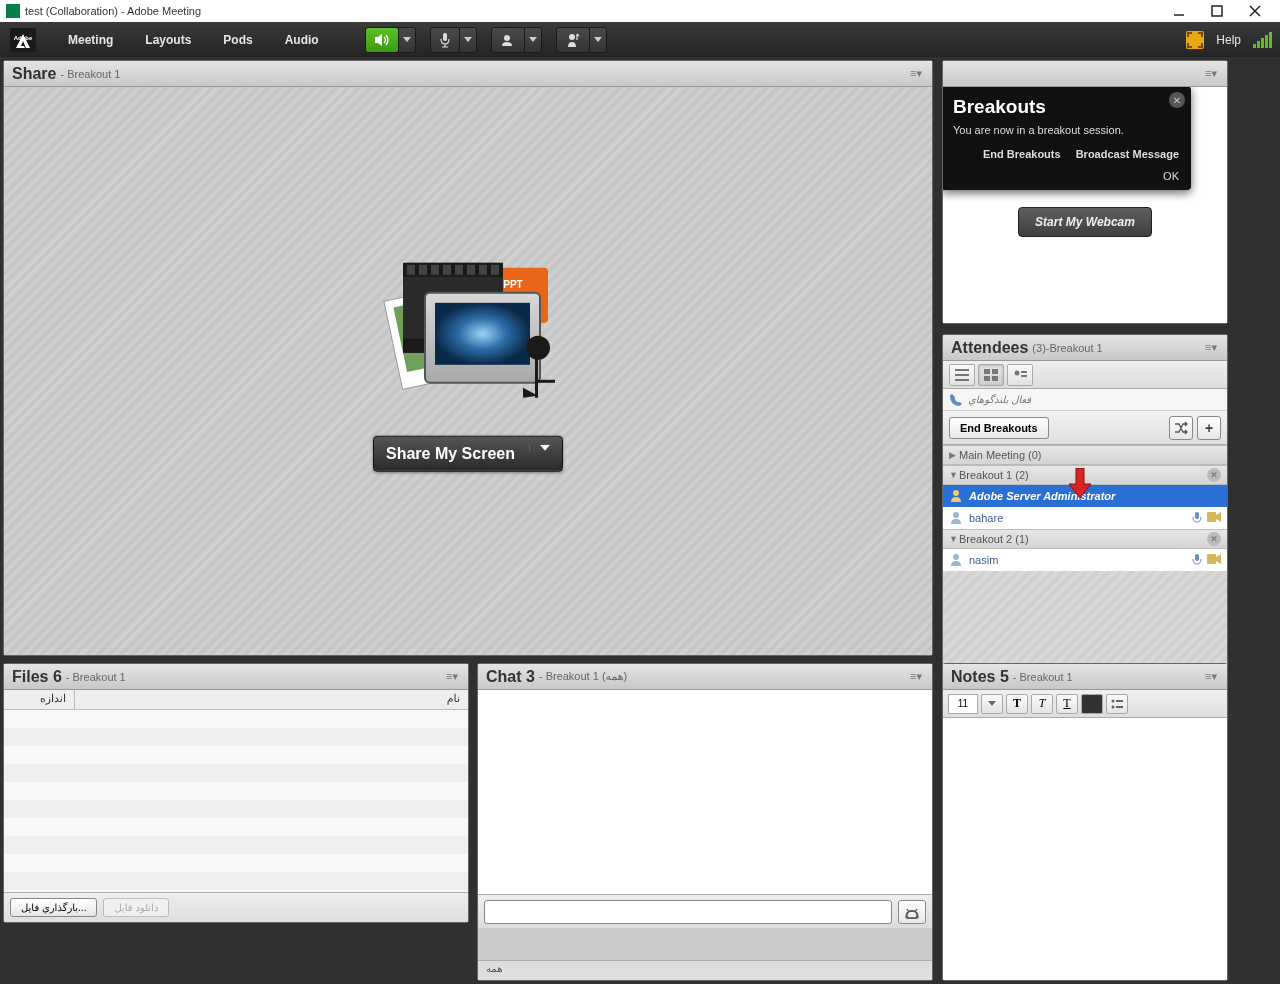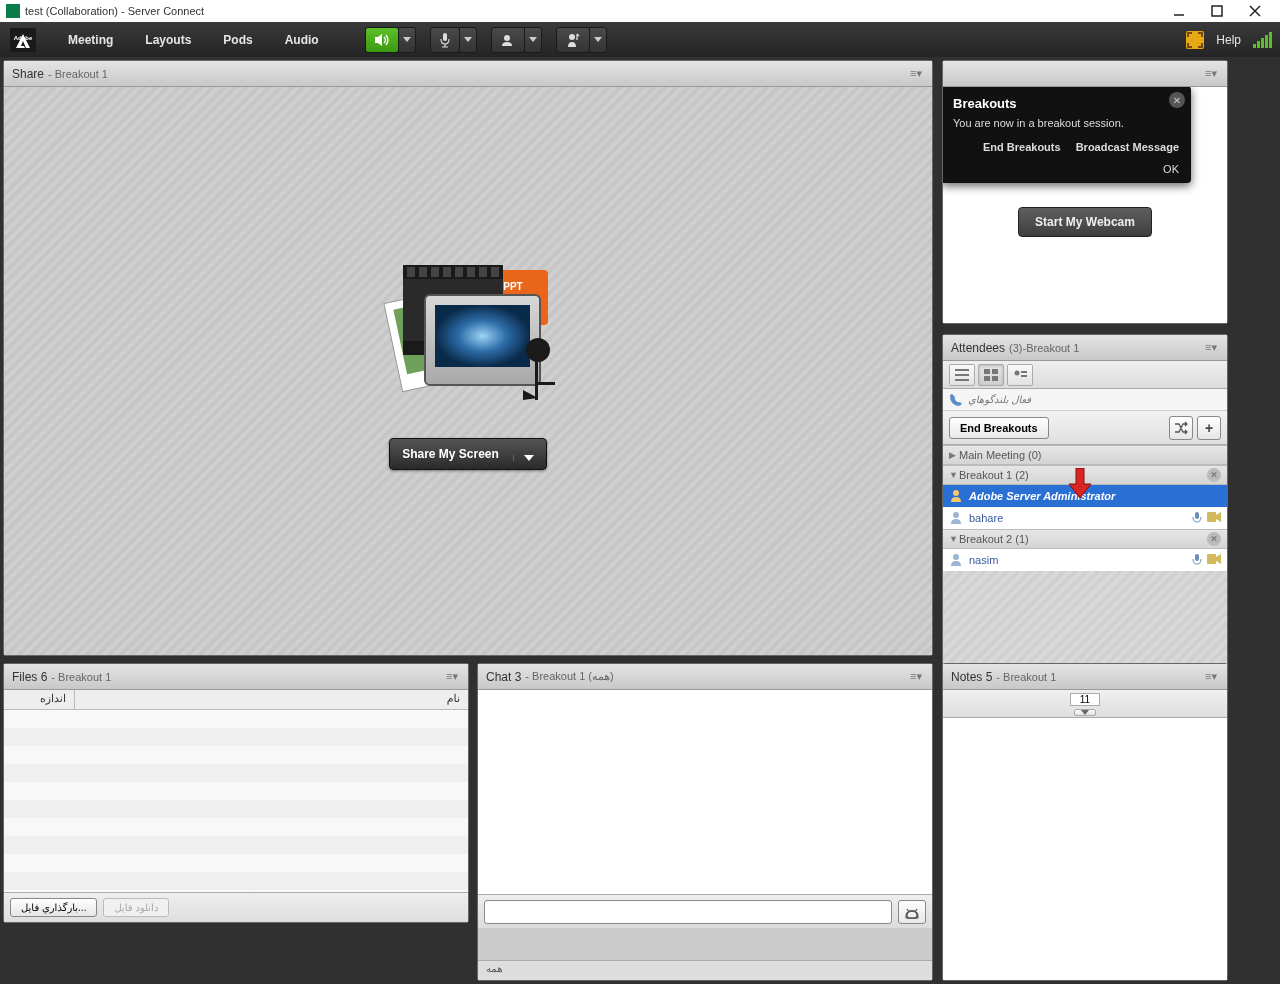--- a/index.html
+++ b/index.html
@@ -22,40 +22,40 @@
 .fs-icon { width: 18px; height: 18px; background: #e6a817; border-radius: 2px; }
 .help-lbl { font-weight: normal; }
 .signal { display:flex; align-items:flex-end; gap:1px; height:16px;}
 .signal span{width:3px; background:#5cbf2a;}
 .signal span:nth-child(1){height:4px;} .signal span:nth-child(2){height:7px;} .signal span:nth-child(3){height:10px;} .signal span:nth-child(4){height:13px;} .signal span:nth-child(5){height:16px;}
 
 .workspace { position: absolute; top: 57px; left: 0; right: 0; bottom: 0; background: #303030; padding: 3px; }
 
 .pod { position: absolute; background: #ccc; border: 1px solid #666; border-radius: 3px; display: flex; flex-direction: column; }
 .pod-title { height: 26px; background: linear-gradient(#e4e4e4,#c8c8c8); border-bottom: 1px solid #999; display: flex; align-items: center; padding: 0 8px; font-size: 11px; color: #333; }
-.pod-title strong { font-size: 12px; font-weight: normal; margin-right: 4px; }
+.pod-title strong { font-size: 16px; font-weight: bold; margin-right: 4px; }
 .pod-title .sub { color: #666; }
 .pod-title .menu-icon { margin-left: auto; width: 14px; color:#777; cursor:pointer;}
 .pod-body { flex: 1; background: #ccc; position: relative; overflow: hidden; }
 .stripe-bg { background: repeating-linear-gradient(-45deg, #cfcfcf 0, #cfcfcf 4px, #c6c6c6 4px, #c6c6c6 8px); }
 
 
 .share-pod { left: 3px; top: 3px; width: 930px; height: 596px; }
 .share-center { position:absolute; left:50%; top:50%; transform:translate(-50%,-55%); text-align:center;}
-.share-btn { display:inline-flex; align-items:flex-end; background:linear-gradient(#555,#2a2a2a); border:1px solid #111; border-radius:4px; color:#fff; font-size:12px; font-weight:bold; padding:8px 12px; cursor:pointer; box-shadow:0 1px 3px rgba(0,0,0,.4);}
+.share-btn { display:inline-flex; align-items:flex-start; background:linear-gradient(#555,#2a2a2a); border:1px solid #111; border-radius:4px; color:#fff; font-size:16px; font-weight:bold; padding:8px 12px; cursor:pointer; box-shadow:0 1px 3px rgba(0,0,0,.4);}
 .share-btn .dd { margin-left:14px; padding-left:10px; border-left:1px solid #666;}
 
 
 .webcam-pod { left: 942px; top: 3px; width: 286px; height: 264px; }
 .pod-body.white { background:#fff;}
 .webcam-btn-wrap { text-align:center; margin-top:120px;}
-.dark-btn { background:linear-gradient(#5f5f5f,#3e3e3e); border:1px solid #222; border-radius:4px; color:#eee; font-size:12px; font-weight:bold; padding:7px 16px; cursor:pointer;}
+.dark-btn { background:linear-gradient(#5f5f5f,#3e3e3e); border:1px solid #222; border-radius:4px; color:#eee; font-size:12px; font-weight:bold; padding:7px 16px; cursor:pointer;font-style:italic;}
 
 .popover { position:absolute; left:-2px; top:-1px; width:250px; background:#111; color:#ddd; border-radius:4px; padding:10px 12px 8px; font-size:11px; z-index:10; box-shadow:0 3px 10px rgba(0,0,0,.6);}
-.popover .pt { font-size:13px; font-weight:bold; color:#fff; margin-bottom:6px;}
+.popover .pt { font-size:19px; font-weight:bold; color:#fff; margin-bottom:6px;}
 .popover .close { position:absolute; top:6px; right:6px; width:16px; height:16px; background:#555; border-radius:8px; display:flex; align-items:center; justify-content:center; color:#ccc; cursor:pointer; font-size:10px;}
 .popover .links { margin-top:12px; text-align:right;}
 .popover .links span { margin-left:12px; cursor:pointer; color:#ddd; font-weight:bold;}
 .popover .ok { margin-top:10px; text-align:right;}
 
 
 .attendees-pod { left: 942px; top: 277px; width: 286px; height: 378px;}
 .att-toolbar { height:28px; background:linear-gradient(#eee,#dcdcdc); border-bottom:1px solid #aaa; padding:3px 6px; display:flex; gap:3px;}
 .att-tbtn { width:26px; height:22px; background:linear-gradient(#fafafa,#e2e2e2); border:1px solid #aaa; border-radius:2px; cursor:pointer; display:flex; align-items:center; justify-content:center;}
 .att-tbtn.active{background:linear-gradient(#e6e6e6,#cfcfcf); box-shadow:inset 0 1px 3px rgba(0,0,0,.2);}
@@ -89,33 +89,33 @@
 
 .chat-pod { left:477px; top:606px; width:456px; height:318px;}
 .chat-body{flex:1; background:#fff;}
 .chat-input-row{height:34px; background:linear-gradient(#eee,#dcdcdc); border-top:1px solid #aaa; padding:4px 6px; display:flex; gap:6px; align-items:center;}
 .chat-input{flex:1; height:24px; border:1px solid #888; border-radius:3px; padding:2px 6px; font-size:11px;}
 .chat-send{width:28px; height:24px; background:linear-gradient(#fff,#e8e8e8); border:1px solid #888; border-radius:3px; display:flex; align-items:center; justify-content:center; cursor:pointer;}
 .chat-tabs{height:20px; background:#ddd; border-top:1px solid #aaa; font-size:10px; padding:2px 8px; color:#555;margin-top:32px;}
 
 
 .notes-pod{left:942px; top:606px; width:286px; height:318px;}
-.notes-tb{height:28px; background:linear-gradient(#f0f0f0,#dedede); border-bottom:1px solid #aaa; padding:3px 5px; display:flex; gap:3px; align-items:center;flex-direction:column;}
+.notes-tb{height:28px; background:linear-gradient(#f0f0f0,#dedede); border-bottom:1px solid #aaa; padding:3px 5px; display:flex; gap:3px; align-items:center;}
 .notes-sz{width:30px; height:20px; border:1px solid #aaa; background:#fff; font-size:10px; text-align:center;}
 .ntb{width:22px; height:20px; background:linear-gradient(#fafafa,#e4e4e4); border:1px solid #aaa; border-radius:2px; display:flex; align-items:center; justify-content:center; font-size:12px; cursor:pointer; font-family:Georgia,serif;}
 .notes-body{flex:1; background:#fff;}
 
 svg{display:block;}
 </style>
 </head>
 <body>
 
 <div class="titlebar">
   <div class="app-icon"></div>
-  <div class="title">test (Collaboration) - Server Connect</div>
+  <div class="title">test (Collaboration) - Adobe Meeting</div>
   <div class="win-btn">
       <svg width="12" height="12">
         <line x1="1" y1="10" x2="11" y2="10" stroke="#222" stroke-width="1.5"></line>
       </svg>
     </div>
   <div class="win-btn">
       <svg width="12" height="12">
         <rect x="1" y="1" width="10" height="10" fill="none" stroke="#222" stroke-width="1.5"></rect>
       </svg>
     </div>

